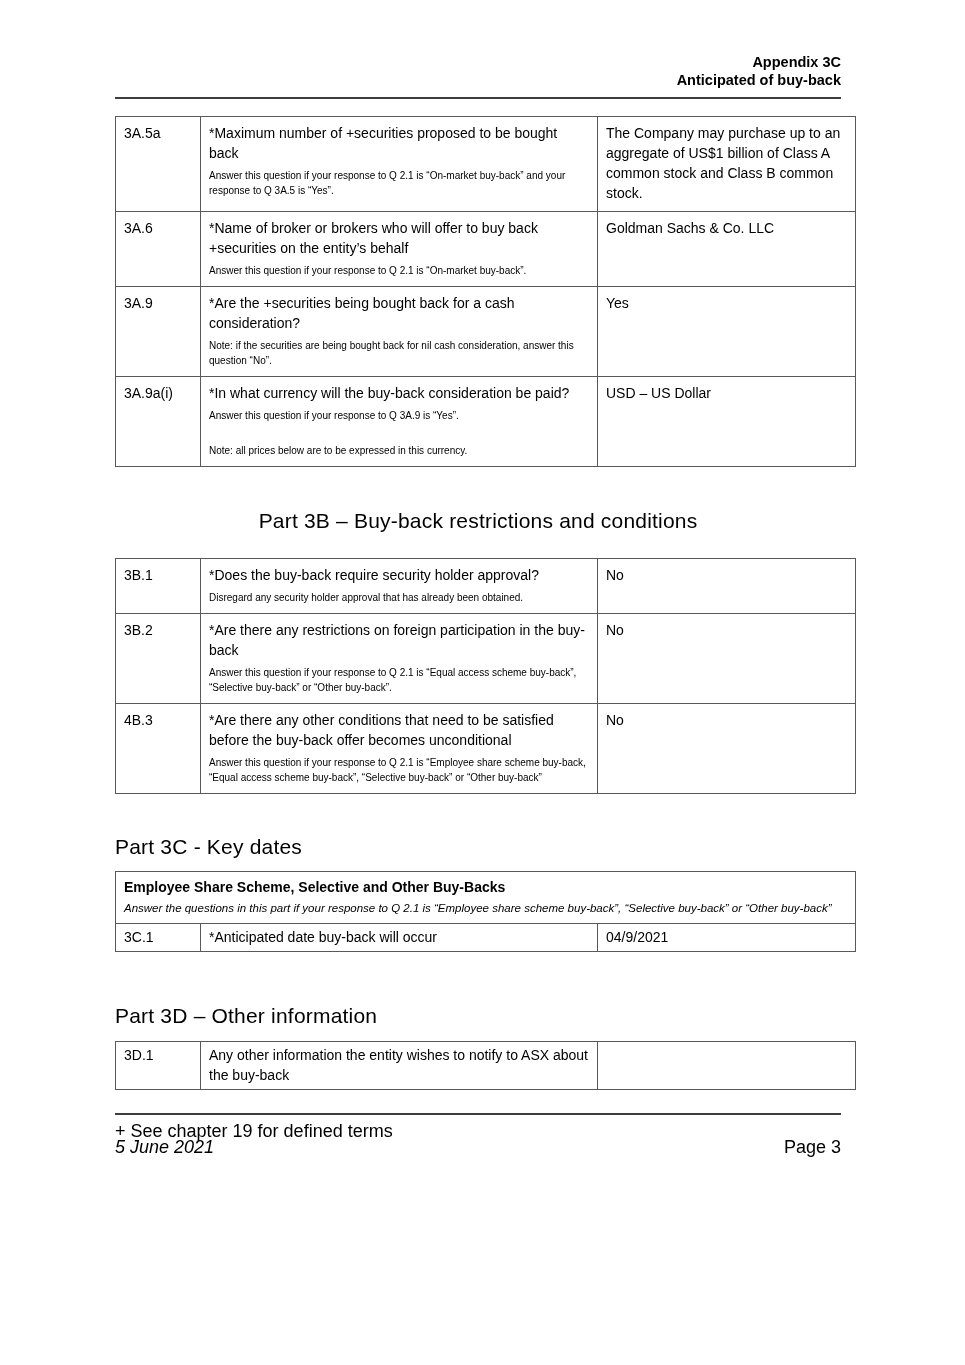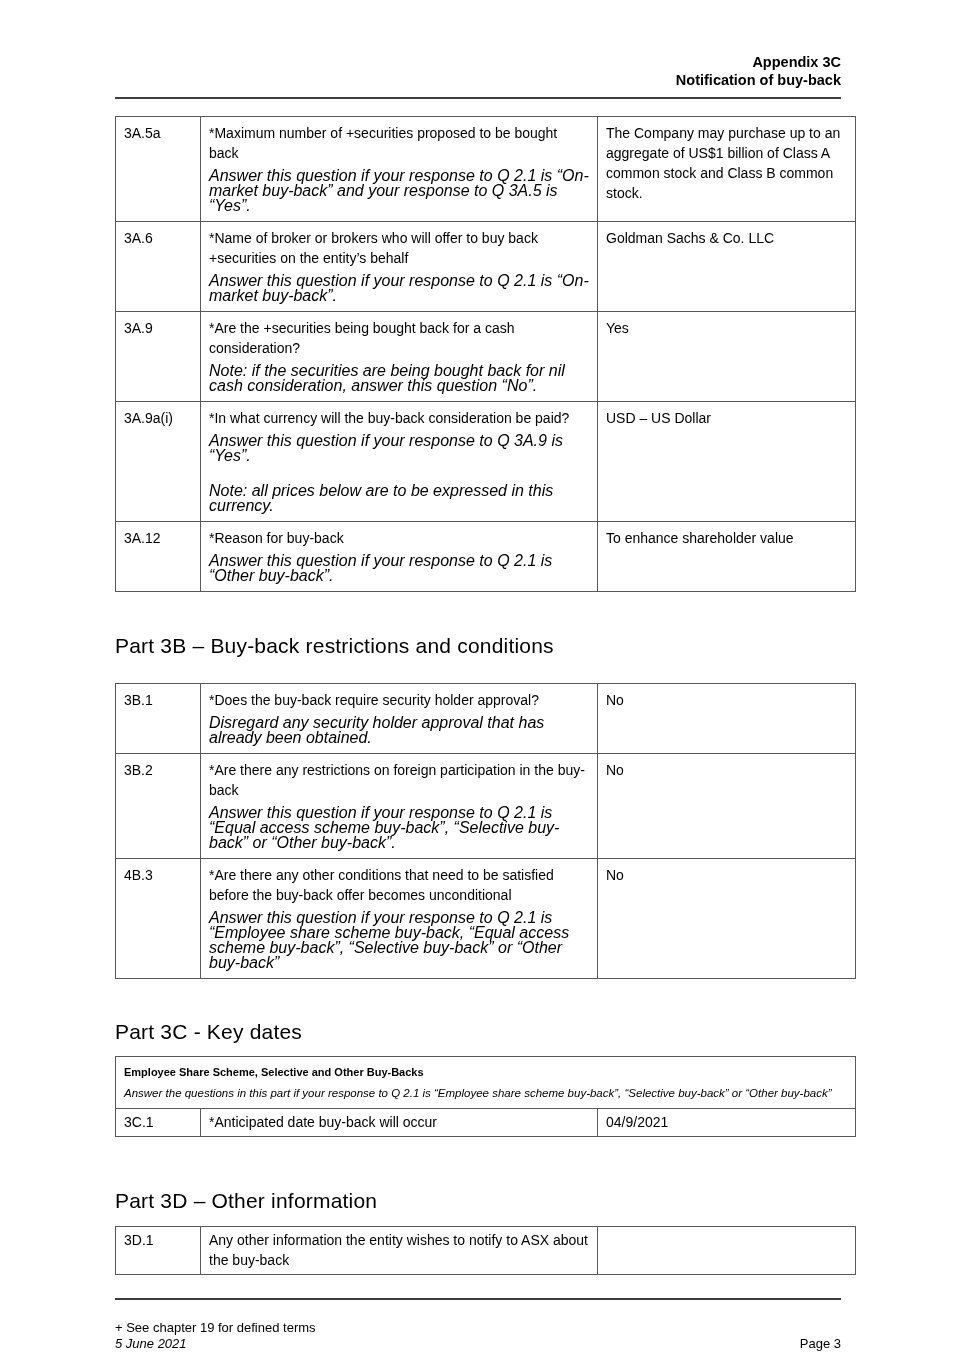--- a/index.html
+++ b/index.html
@@ -35,67 +35,66 @@
   td {
     border: 1.5px solid #595959;
     vertical-align: top;
     padding: 6px 8px 8px 8px;
     font-size: 14px;
     line-height: 20px;
   }
   .tbl-main { margin-top: 17px; }
   .question-text { font-size: 14px; line-height: 20px; }
   .question-note {
-    font-style: italic;
-    font-size: 16px;
+    font-size: 10px;
     line-height: 15px;
     margin-top: 5px;
   }
   .question-note + .question-note { margin-top: 20px; }
 
   
   .part-heading {
     font-size: 21px;
     font-weight: 400;
     letter-spacing: 0.2px;
   }
-  .h-3b { margin: 42px 0 25px 0; }
+  .h-3b { margin: 42px 0 25px 0; text-align: center; }
   .h-3c { margin: 41px 0 12px 0; }
   .h-3d { margin: 52px 0 13px 0; }
 
   
   .banner-cell { padding: 6px 8px 7px 8px; }
-  .banner-title { font-weight: bold; font-size: 11px; line-height: 19px; }
+  .banner-title { font-weight: bold; font-size: 14px; line-height: 19px; }
   .banner-note {
     font-style: italic;
     font-size: 11.5px;
     line-height: 15px;
     margin-top: 4px;
   }
   .compact td { padding: 3px 8px 4px 8px; }
 
   
   .footer {
     margin-top: 23px;
     border-top: 2px solid #3d3d3d;
-    padding-top: 20px;
-    font-size: 13px;
+    padding-top: 8px;
+    font-size: 18px;
     line-height: 16px;
   }
   .footer-row2 { display: flex; justify-content: space-between; }
   .doc-date { font-style: italic; }
 </style>
 </head>
 <body>
 
 <div class="page">
 
   <div class="doc-header">
     <div>Appendix 3C</div>
-    <div>Notification of buy-back</div>
+    <div>Anticipated of buy-back</div>
   </div>
 
   <table class="tbl-main">
     <colgroup>
         <col class="c-code">
         <col class="c-q">
         <col class="c-a">
       </colgroup>
     <tbody>
       <tr>
@@ -123,28 +122,20 @@
         <td>Yes</td>
       </tr>
       <tr>
         <td>3A.9a(i)</td>
         <td>
           <div class="question-text">*In what currency will the buy-back consideration be paid?</div>
           <div class="question-note">Answer this question if your response to Q 3A.9 is “Yes”.</div>
           <div class="question-note">Note: all prices below are to be expressed in this currency.</div>
         </td>
         <td>USD – US Dollar</td>
-      </tr>
-      <tr>
-        <td>3A.12</td>
-        <td>
-          <div class="question-text">*Reason for buy-back</div>
-          <div class="question-note">Answer this question if your response to Q 2.1 is “Other buy-back”.</div>
-        </td>
-        <td>To enhance shareholder value</td>
       </tr>
     </tbody>
   </table>
 
   <div class="part-heading h-3b">Part 3B – Buy-back restrictions and conditions</div>
 
   <table>
     <colgroup>
         <col class="c-code">
         <col class="c-q">

